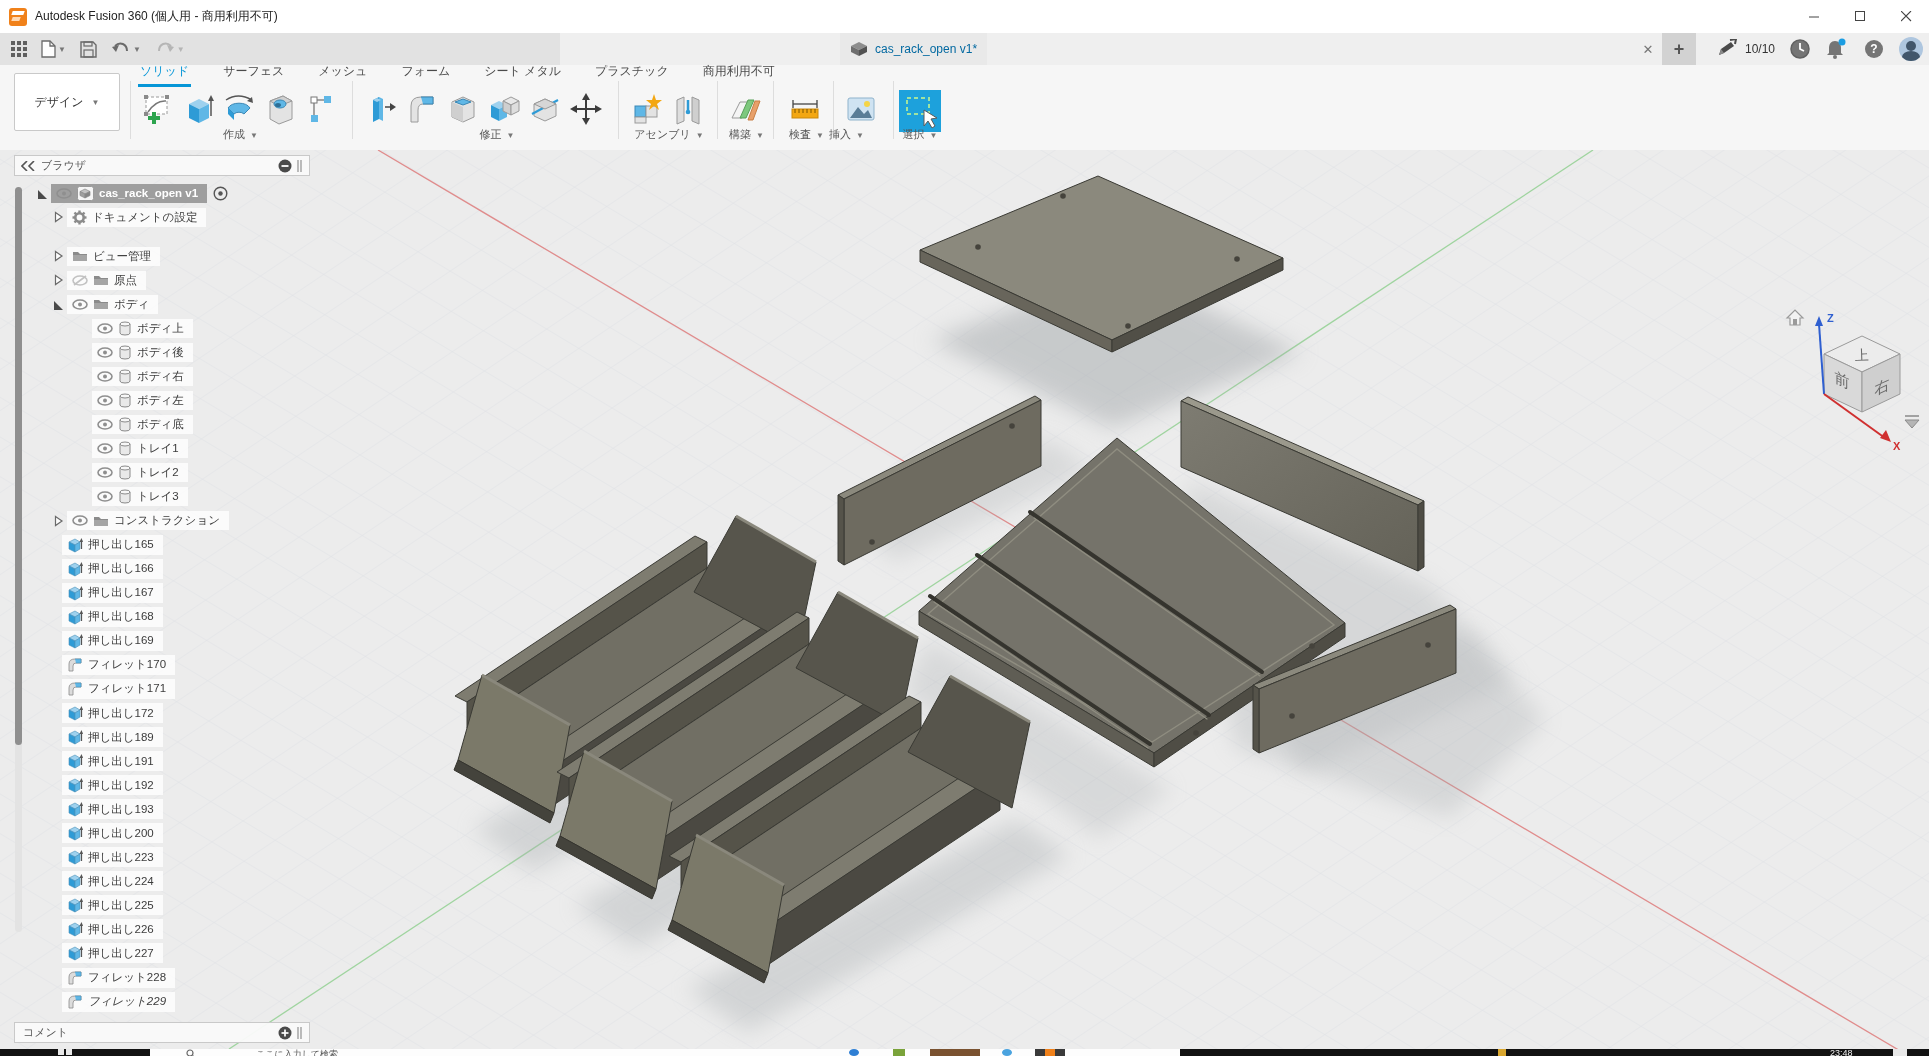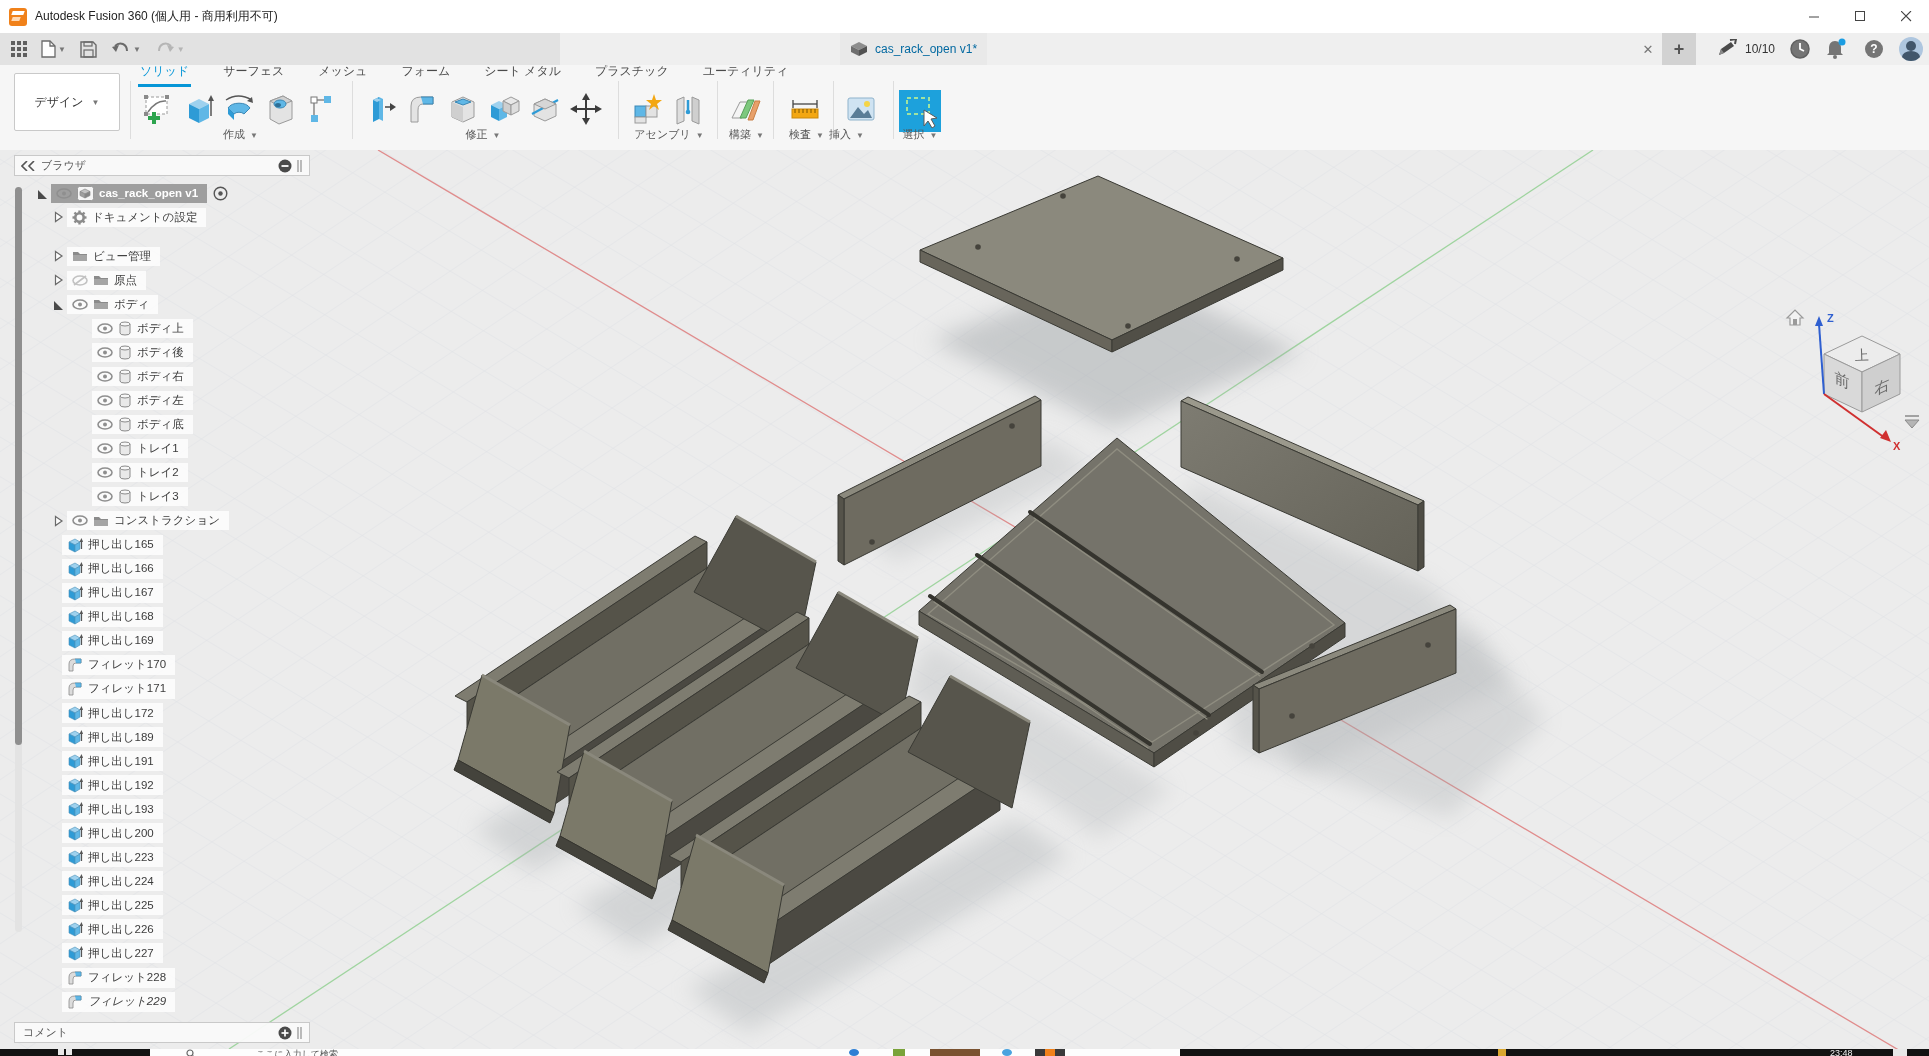--- a/index.html
+++ b/index.html
@@ -179,21 +179,21 @@
       <span class="caret">▼</span>
     </div>
     <div class="ribbon-sep" style="left:130px"></div>
     <div class="tabs-row" id="ribbon-tabs">
         <div class="rtab active">ソリッド</div>
         <div class="rtab">サーフェス</div>
         <div class="rtab">メッシュ</div>
         <div class="rtab">フォーム</div>
         <div class="rtab">シート メタル</div>
         <div class="rtab">プラスチック</div>
-        <div class="rtab">ユーティリティ</div>
+        <div class="rtab">商用利用不可</div>
       </div>
     <div id="ribbon-groups">
         <div class="ribbon-sep" style="left: 352px;"></div>
         <div class="ribbon-sep" style="left: 618px;"></div>
         <div class="ribbon-sep" style="left: 717px;"></div>
         <div class="ribbon-sep" style="left: 773px;"></div>
         <div class="ribbon-sep" style="left: 833px;"></div>
         <div class="ribbon-sep" style="left: 893px;"></div>
         <div class="rgroup" style="left: 138px;">
           <div class="ric">
@@ -290,21 +290,21 @@
               </g>
               <g fill="#3c3c3c">
                 <path d="M17,1 L13,8 L21,8 Z"></path>
                 <path d="M17,33 L13,26 L21,26 Z"></path>
                 <path d="M1,17 L8,13 L8,21 Z"></path>
                 <path d="M33,17 L26,13 L26,21 Z"></path>
               </g>
             </svg>
           </div>
         </div>
-        <div class="rlabel" style="left: 360px; width: 246px;">修正 <span class="caret">▼</span></div>
+        <div class="rlabel" style="left: 374px; width: 246px;">修正 <span class="caret">▼</span></div>
         <div class="rgroup" style="left: 628px;">
           <div class="ric">
             <svg width="34" height="34">
               <rect x="5" y="14" width="11" height="11" fill="#5fb7e6" stroke="#3a87b5"></rect>
               <rect x="16" y="14" width="11" height="11" fill="#e3e3e3" stroke="#9a9a9a"></rect>
               <rect x="5" y="25" width="11" height="6" fill="#e3e3e3" stroke="#9a9a9a"></rect>
               <path d="M24,2 L26,8 L32,8 L27,12 L29,18 L24,14 L19,18 L21,12 L16,8 L22,8 Z" fill="#f3a712"></path>
             </svg>
           </div>
           <div class="ric">

